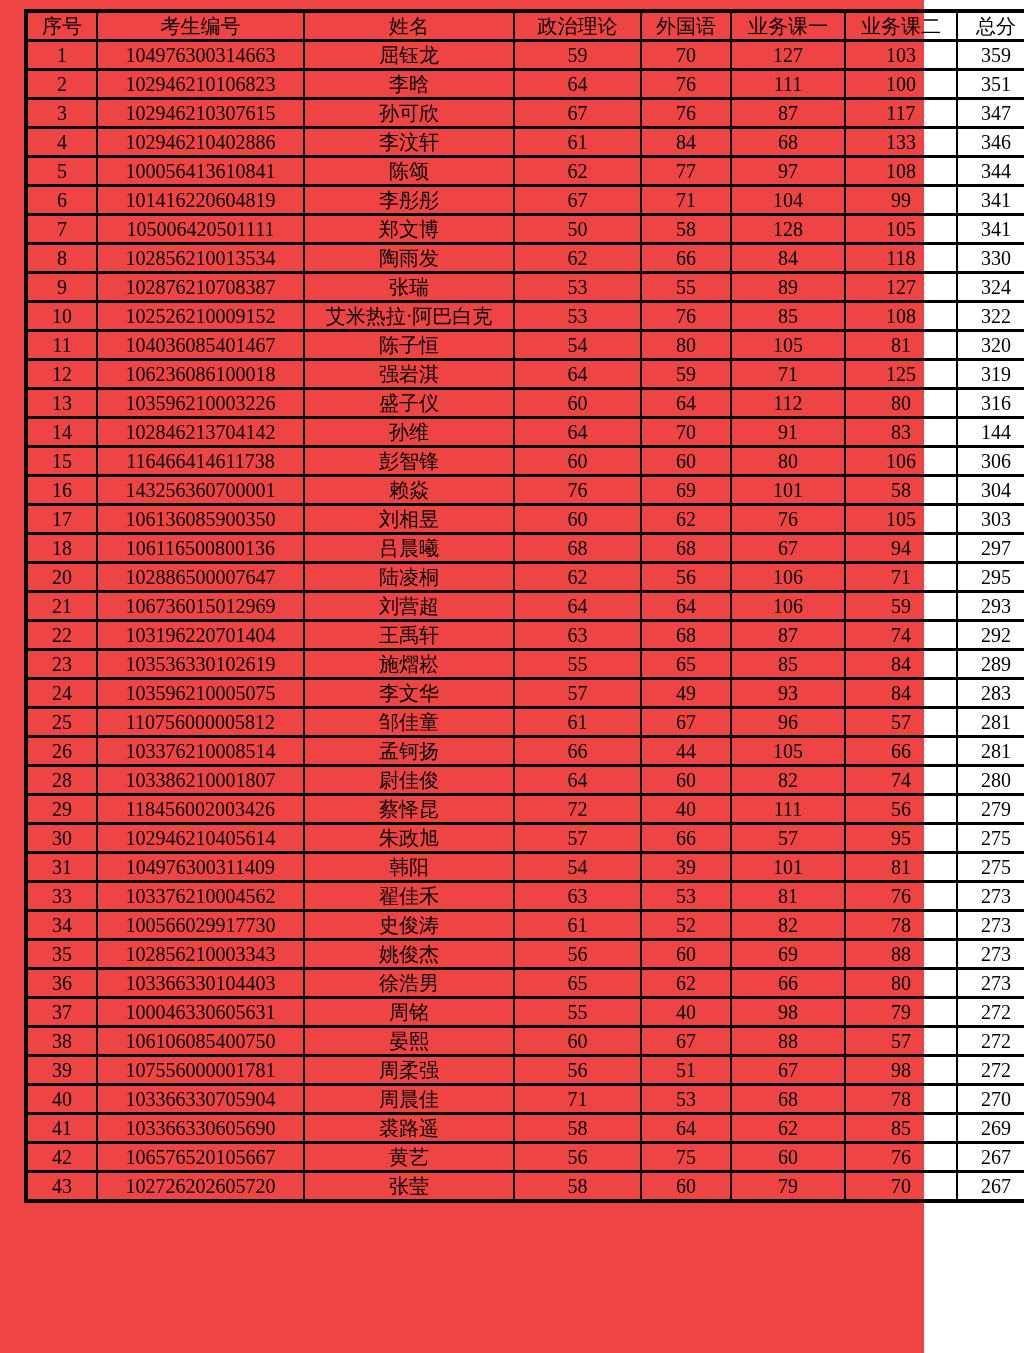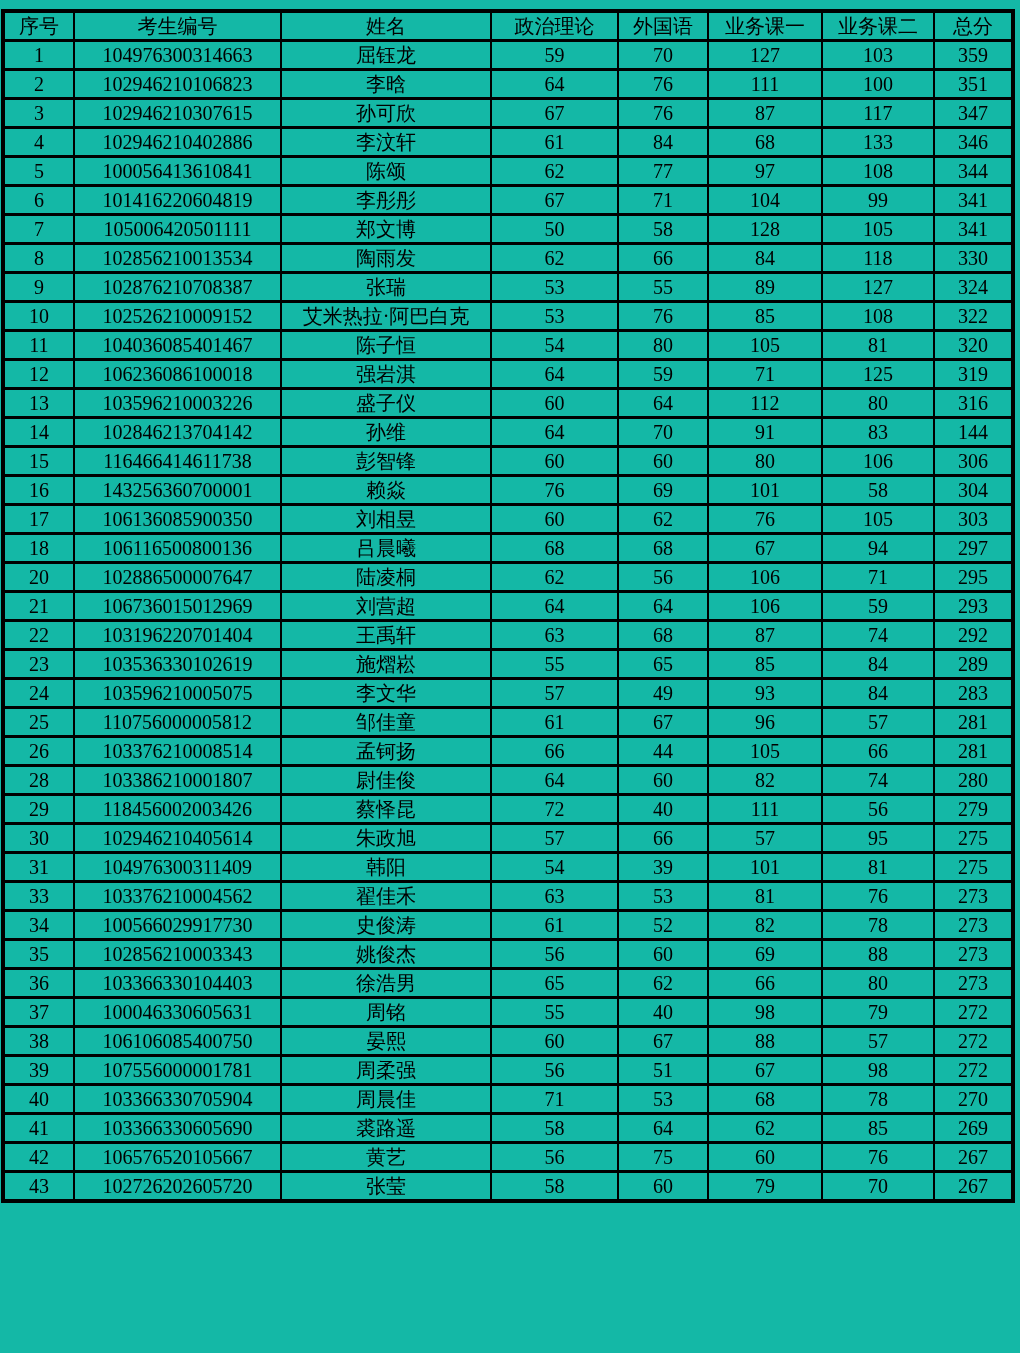--- a/index.html
+++ b/index.html
@@ -3,25 +3,25 @@
 <meta charset="utf-8">
 <style>
   html, body {
     margin: 0;
     padding: 0;
     background: #ffffff;
     font-family: "Liberation Serif", "DejaVu Serif", serif;
     color: #000000;
   }
   .page {
-    width: 1020px;
+    width: 924px;
     height: 1353px;
     box-sizing: border-box;
-    padding: 9px 1px;
-    background: #14b8a6;
+    padding: 9px 24px;
+    background: #ef4444;
   }
   table.score-table {
     border-collapse: collapse;
     table-layout: fixed;
     width: 1004px;
     border: 4px solid #000000;
   }
   table.score-table tr {
     border-top: 3px solid #000000;
     border-bottom: 3px solid #000000;

